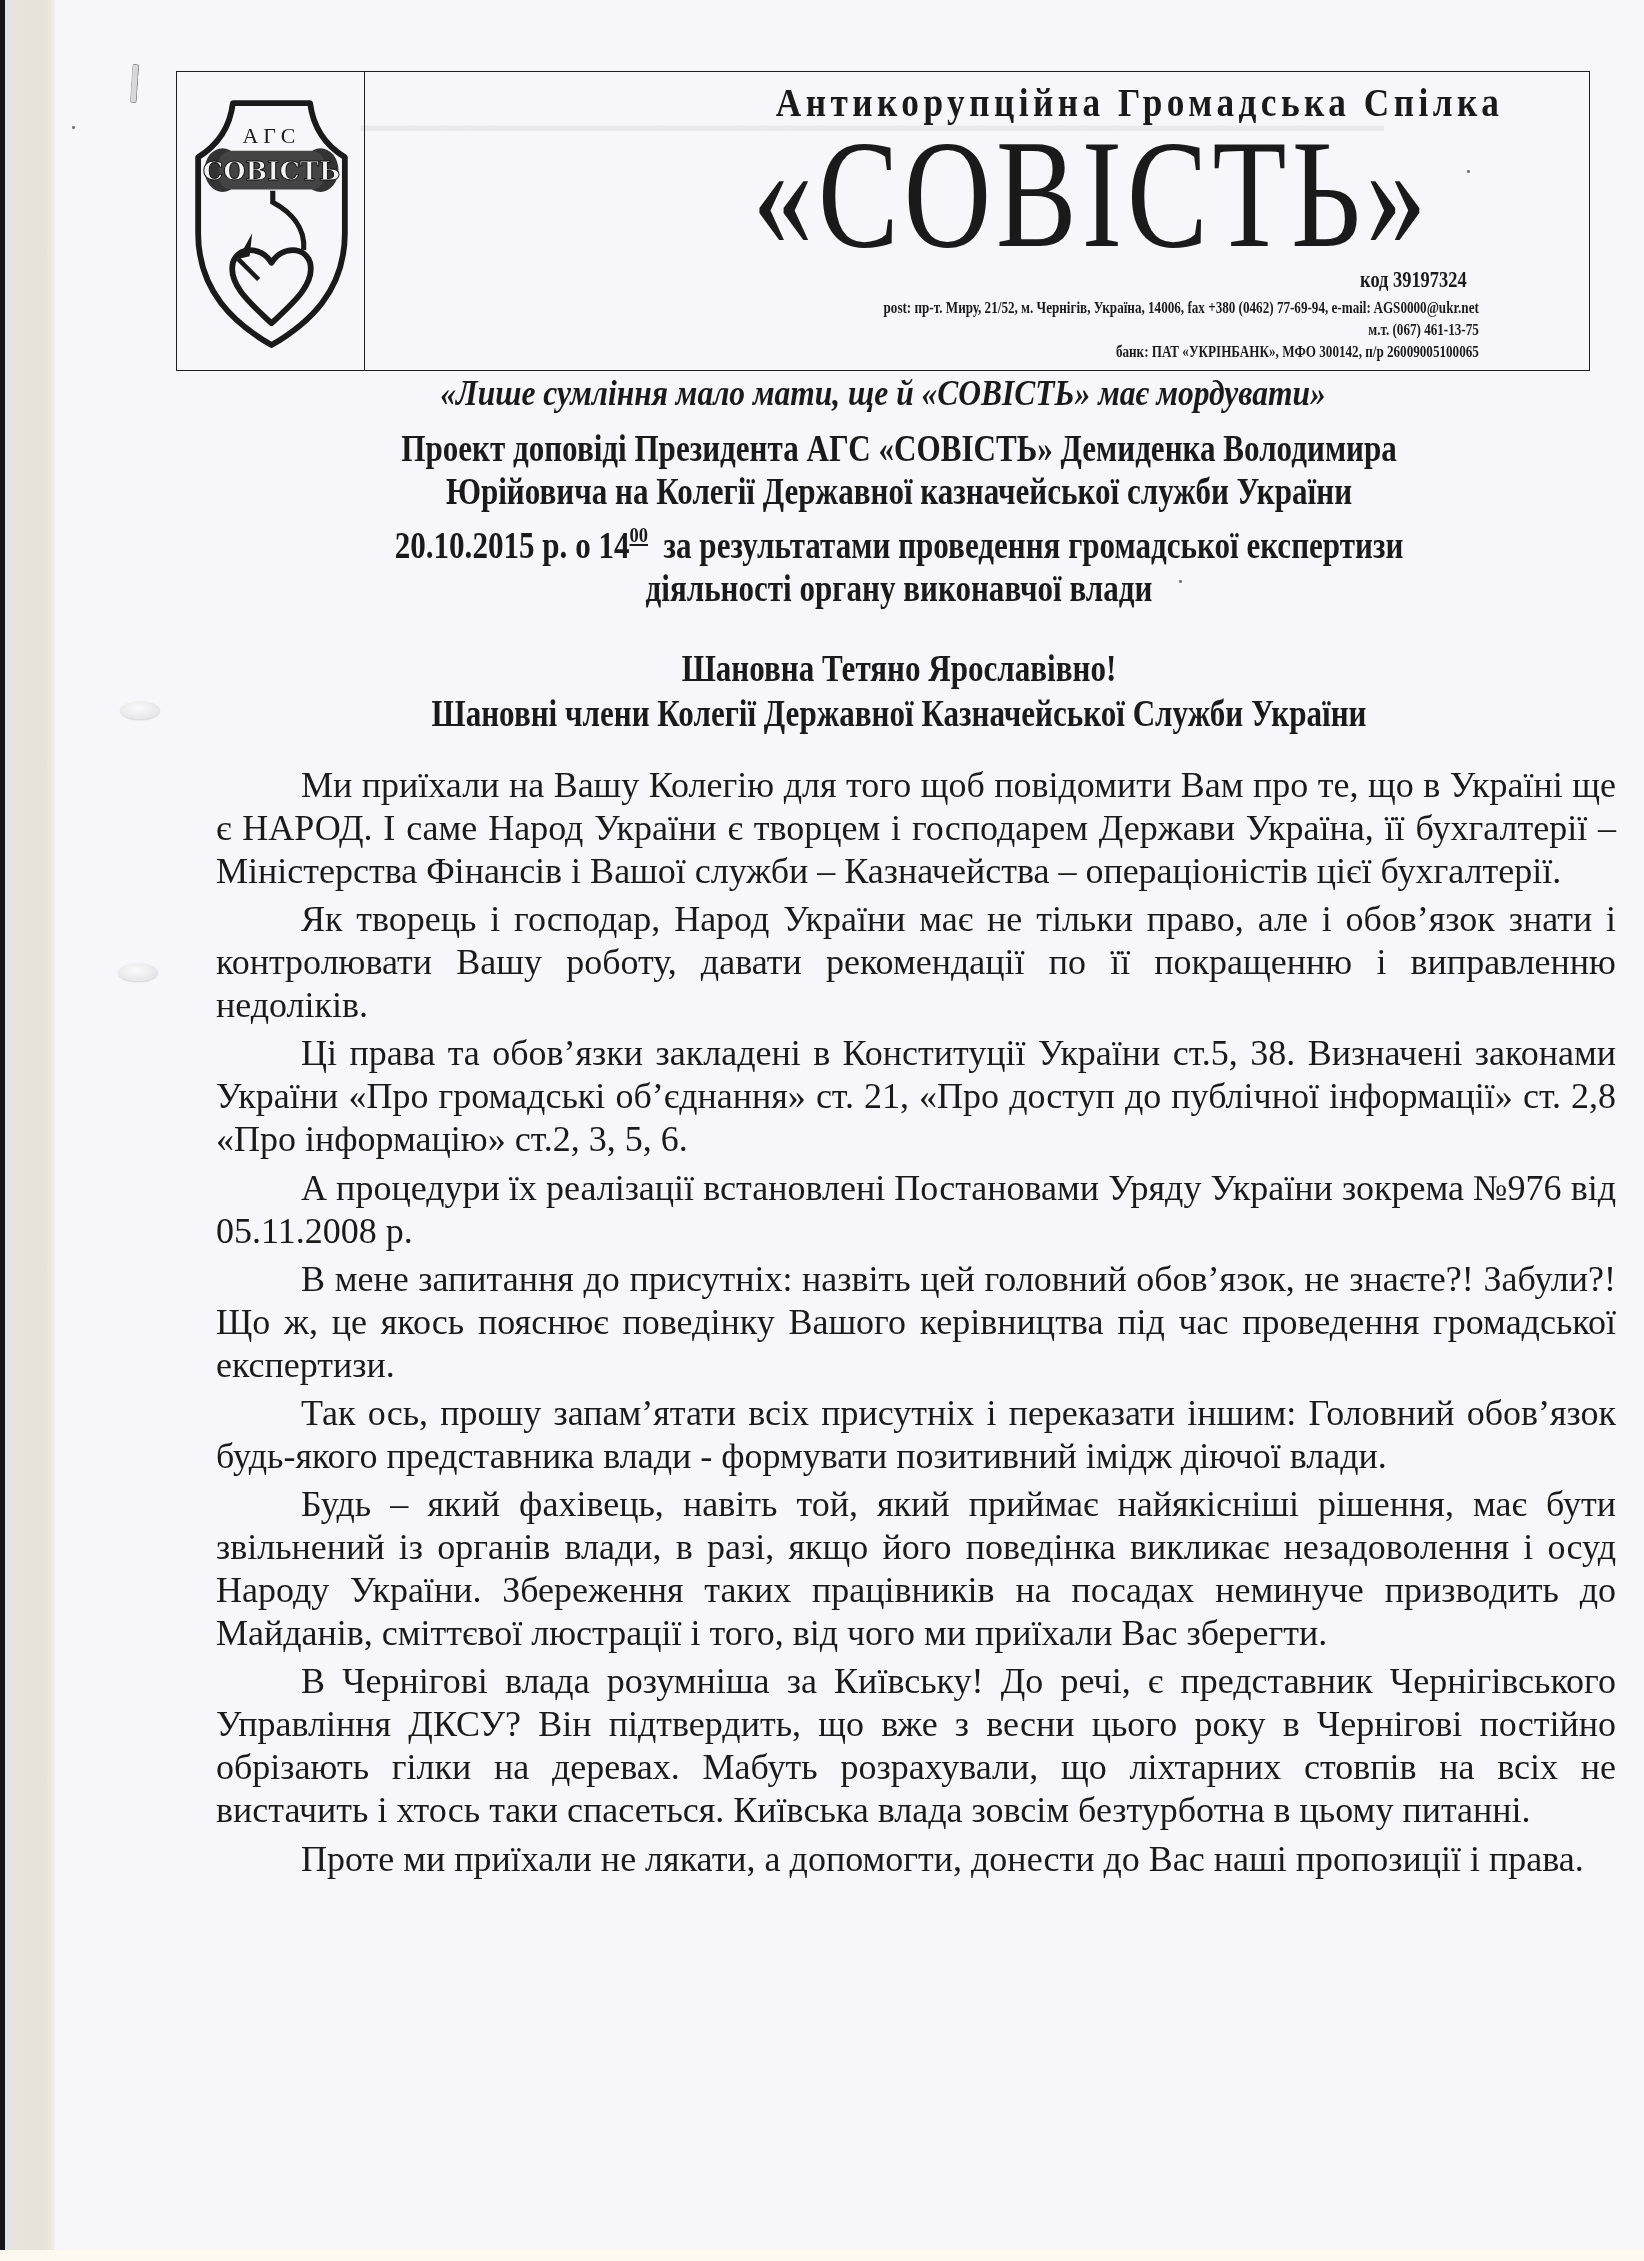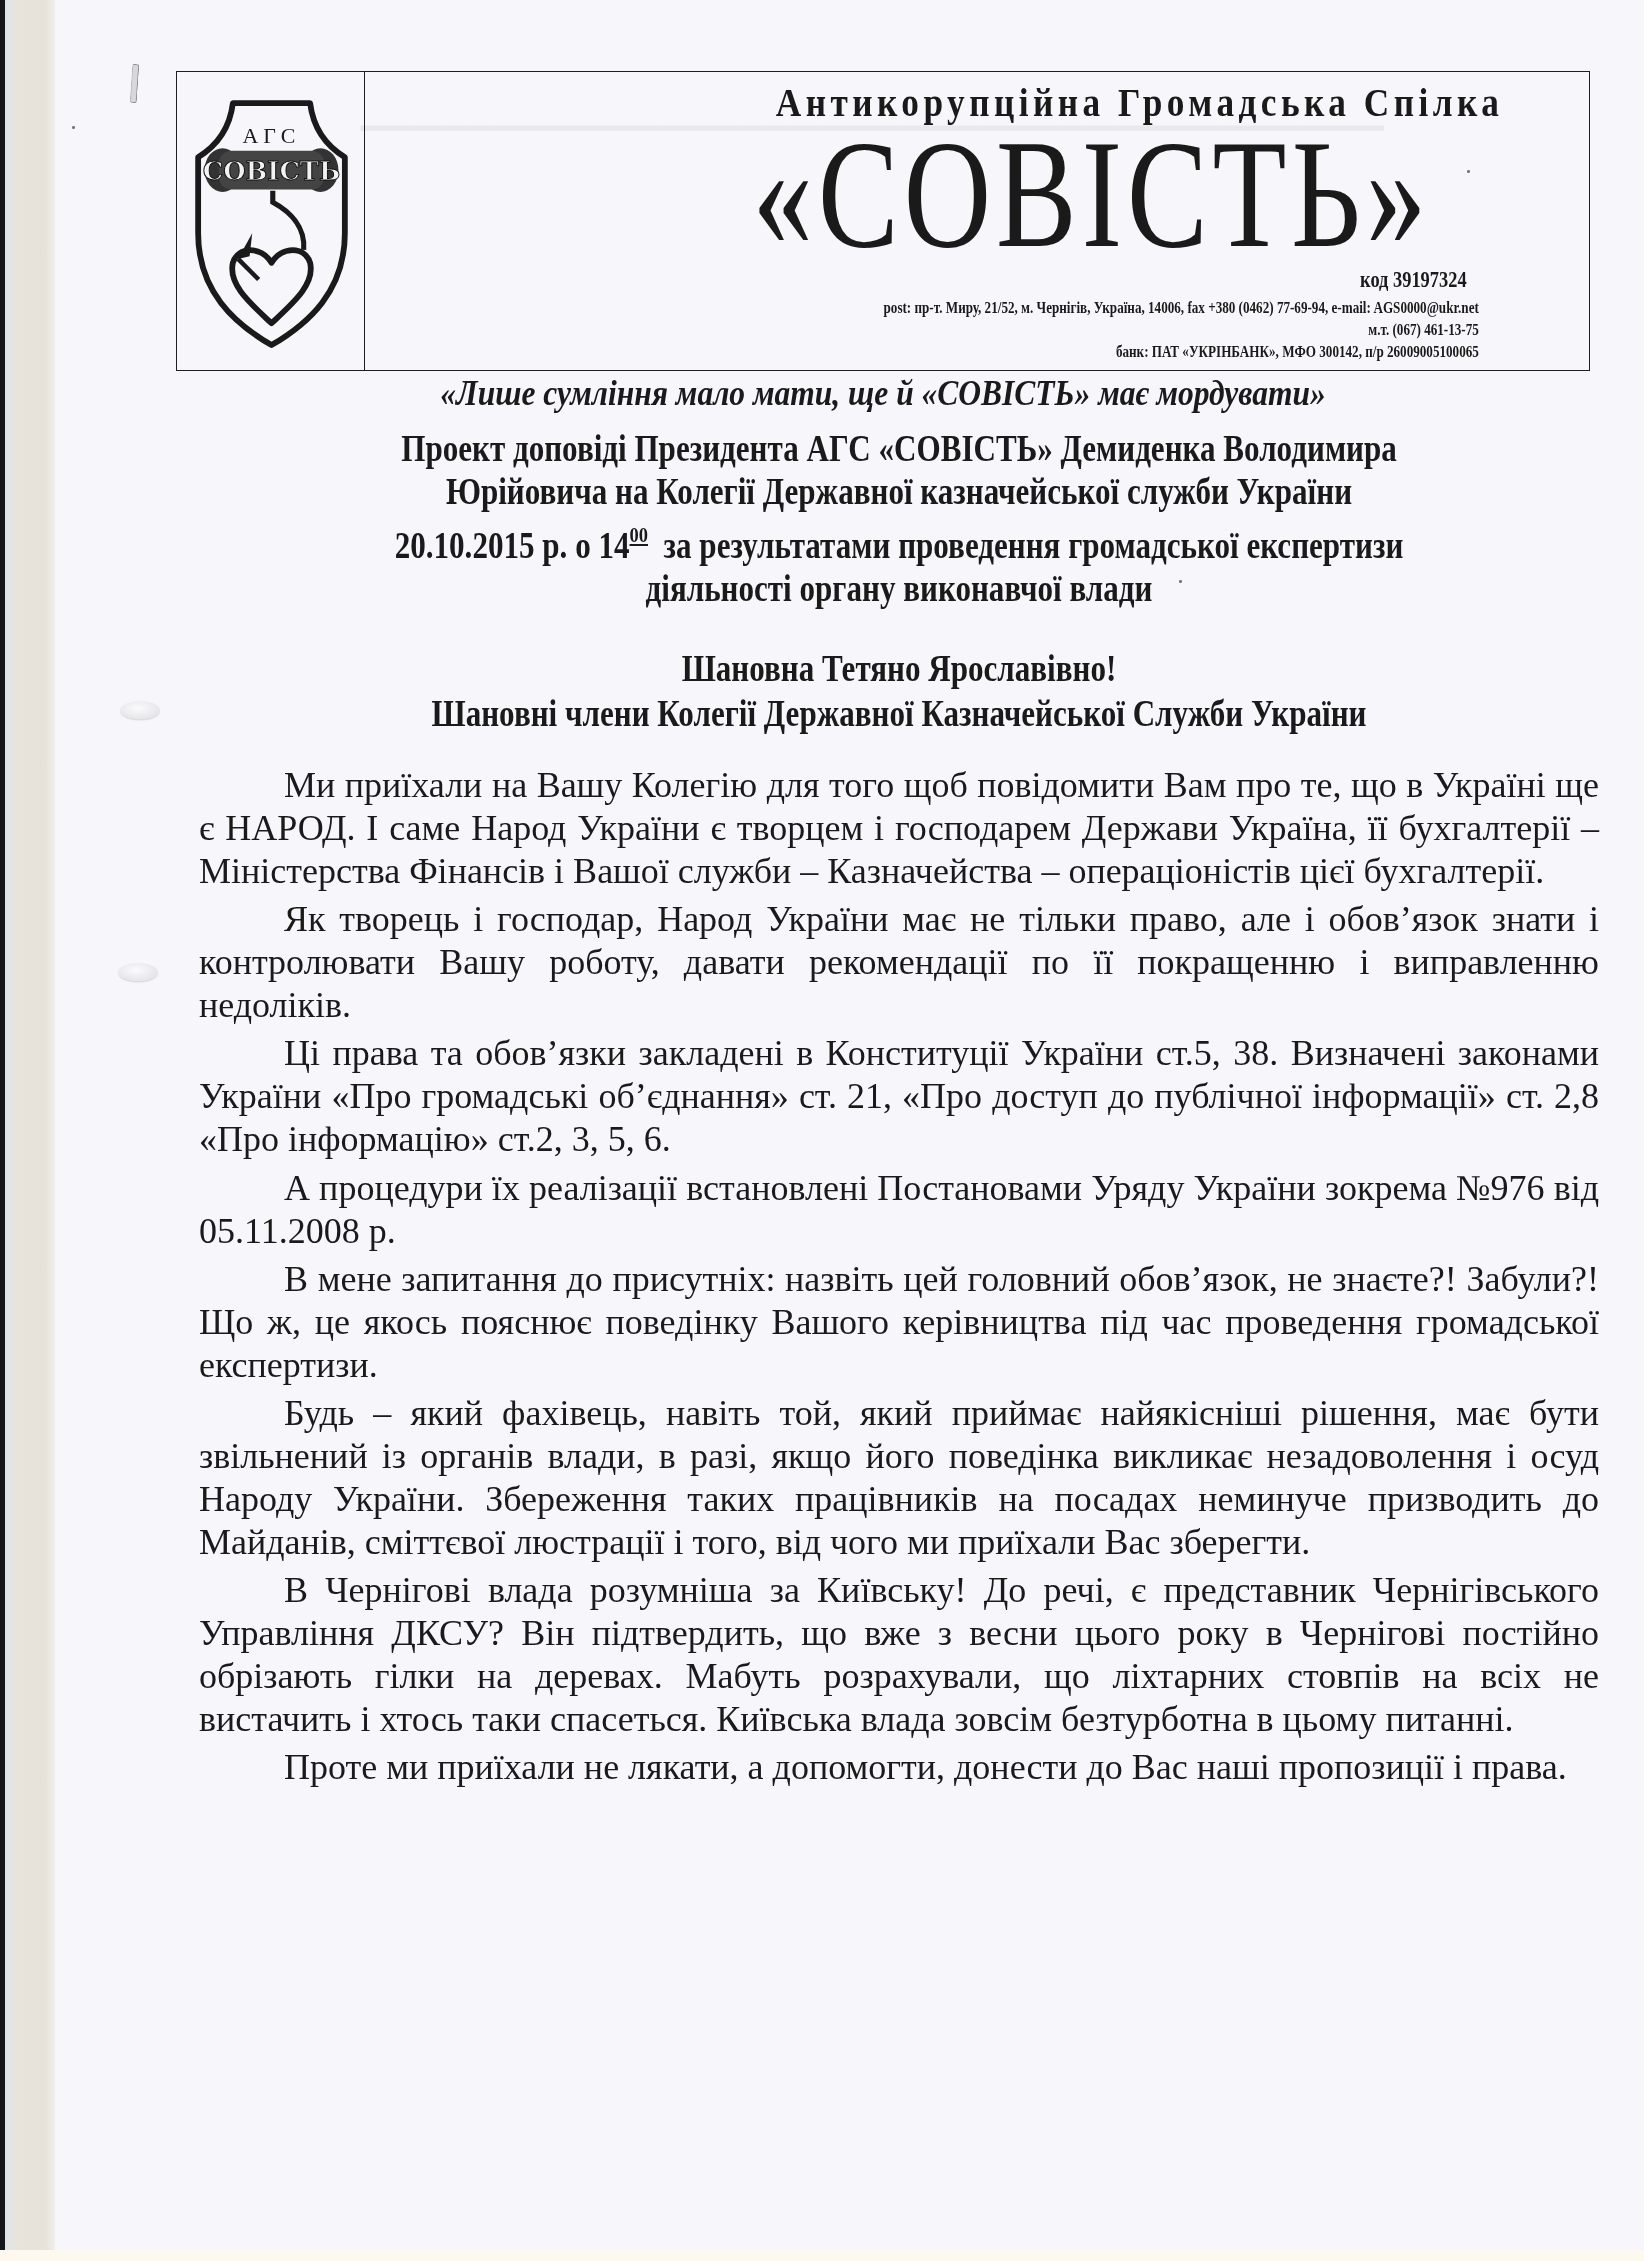--- a/index.html
+++ b/index.html
@@ -105,21 +105,21 @@
     }
     .greeting {
       position: absolute; left: 193px; top: 649px; width: 1412px;
       text-align: center; font-size: 37px; font-weight: bold; line-height: 39px;
       transform: scaleX(0.84);
       transform-origin: center top;
     }
     .greeting div + div { margin-top: 6.4px; }
 
     .body-text {
-      position: absolute; left: 199px; top: 764px; width: 1400px;
+      position: absolute; left: 216px; top: 764px; width: 1400px;
       font-size: 36px; line-height: 43px;
       text-align: justify;
     }
     .body-text p {
       margin: 0 0 5.2px 0;
       text-indent: 85px;
       transform-origin: left top;
     }
     .dot {
       position: absolute; width: 2.6px; height: 2.6px; background: #777; border-radius: 50%;
@@ -192,17 +192,18 @@
   <div>Шановна Тетяно Ярославівно!</div>
   <div>Шановні члени Колегії Державної Казначейської Служби України</div>
 </div>
 
 <div class="body-text">
   <p>Ми приїхали на Вашу Колегію для того щоб повідомити Вам про те, що в Україні ще є НАРОД. І саме Народ України є творцем і господарем Держави Україна, її бухгалтерії – Міністерства Фінансів і Вашої служби – Казначейства – операціоністів цієї бухгалтерії.</p>
   <p>Як творець і господар, Народ України має не тільки право, але і обов’язок знати і контролювати Вашу роботу, давати рекомендації по її покращенню і виправленню недоліків.</p>
   <p>Ці права та обов’язки закладені в Конституції України ст.5, 38. Визначені законами України «Про громадські об’єднання» ст. 21, «Про доступ до публічної інформації» ст. 2,8  «Про інформацію» ст.2, 3, 5, 6.</p>
   <p>А процедури їх реалізації встановлені Постановами Уряду України зокрема №976 від 05.11.2008 р.</p>
   <p>В мене запитання до присутніх: назвіть цей головний обов’язок, не знаєте?! Забули?! Що ж,  це якось пояснює поведінку Вашого керівництва під час проведення громадської експертизи.</p>
+  <p>Так ось, прошу запам’ятати всіх присутніх і переказати іншим: Головний обов’язок будь-якого представника влади - формувати позитивний імідж діючої влади.</p>
   <p>Будь – який фахівець, навіть той, який приймає найякісніші рішення, має бути звільнений із органів влади, в разі, якщо його поведінка викликає незадоволення і осуд Народу України. Збереження таких працівників на посадах неминуче призводить до Майданів, сміттєвої люстрації і того, від чого ми приїхали Вас зберегти.</p>
   <p>В Чернігові влада розумніша за Київську! До речі, є представник Чернігівського Управління ДКСУ? Він підтвердить, що вже з весни цього року в Чернігові постійно обрізають гілки на деревах. Мабуть розрахували, що ліхтарних стовпів на всіх не вистачить і хтось таки спасеться. Київська влада зовсім безтурботна в цьому питанні.</p>
   <p>Проте ми приїхали не лякати, а допомогти, донести до Вас наші пропозиції і права.</p>
 </div>
 
 
 </body></html>

